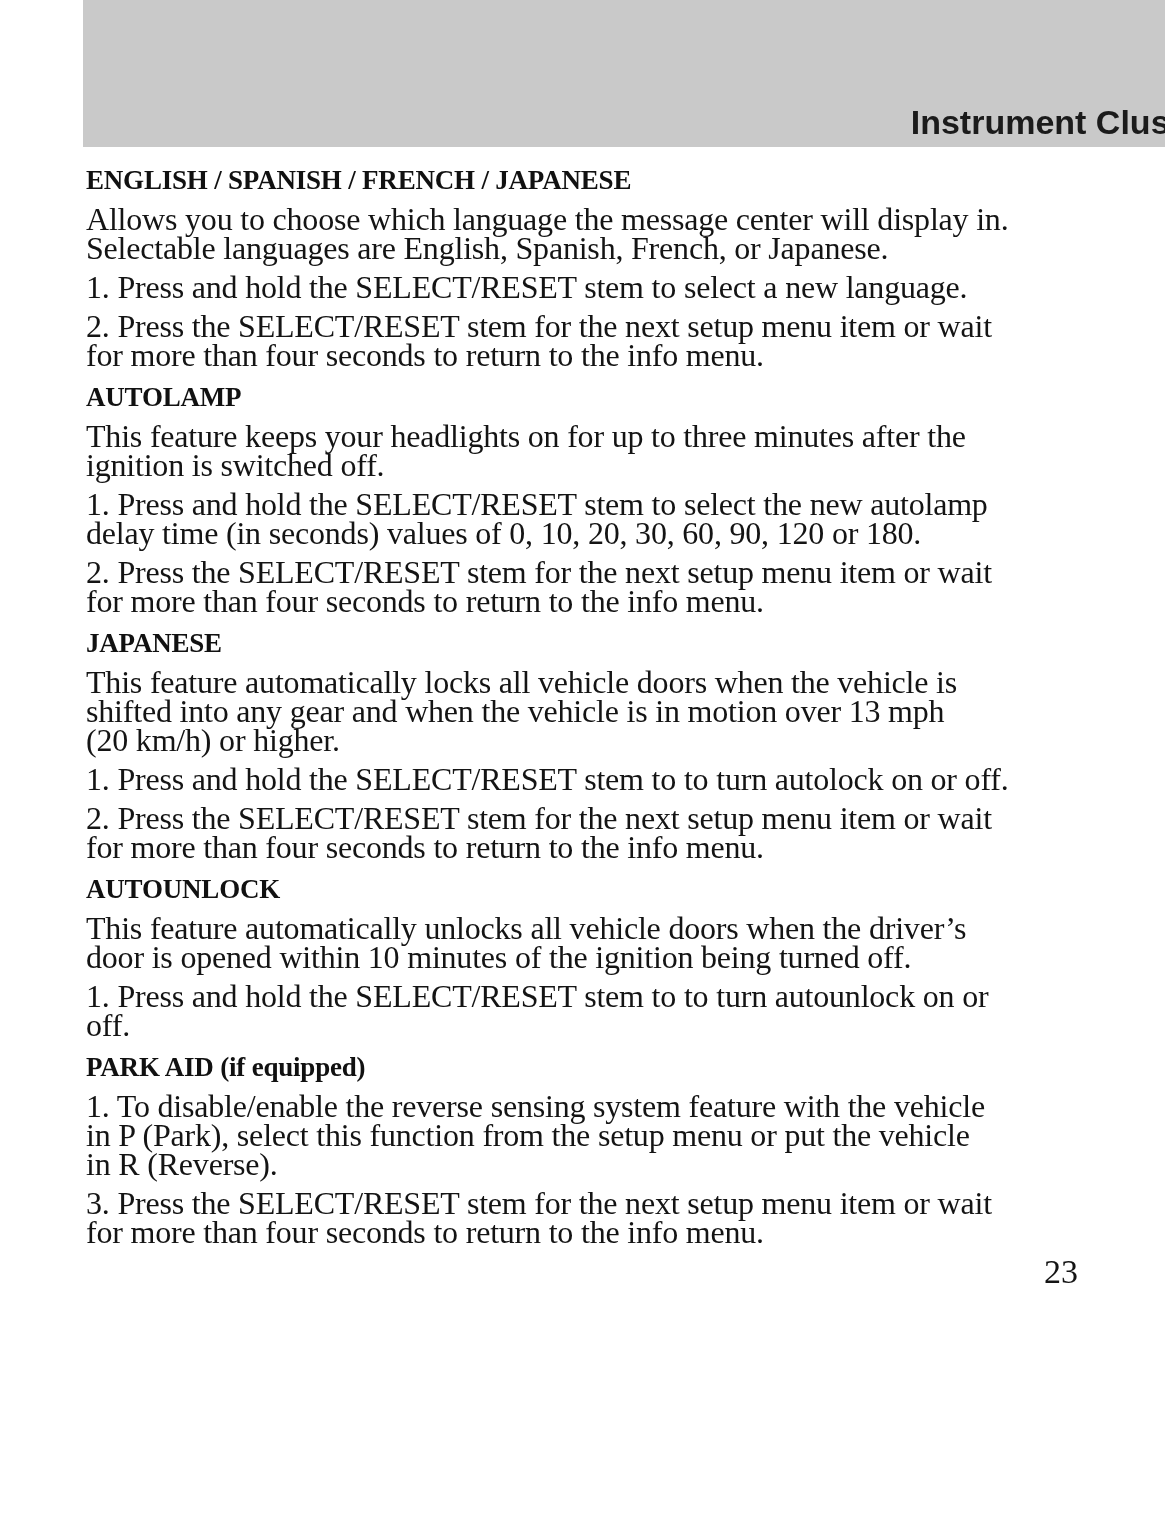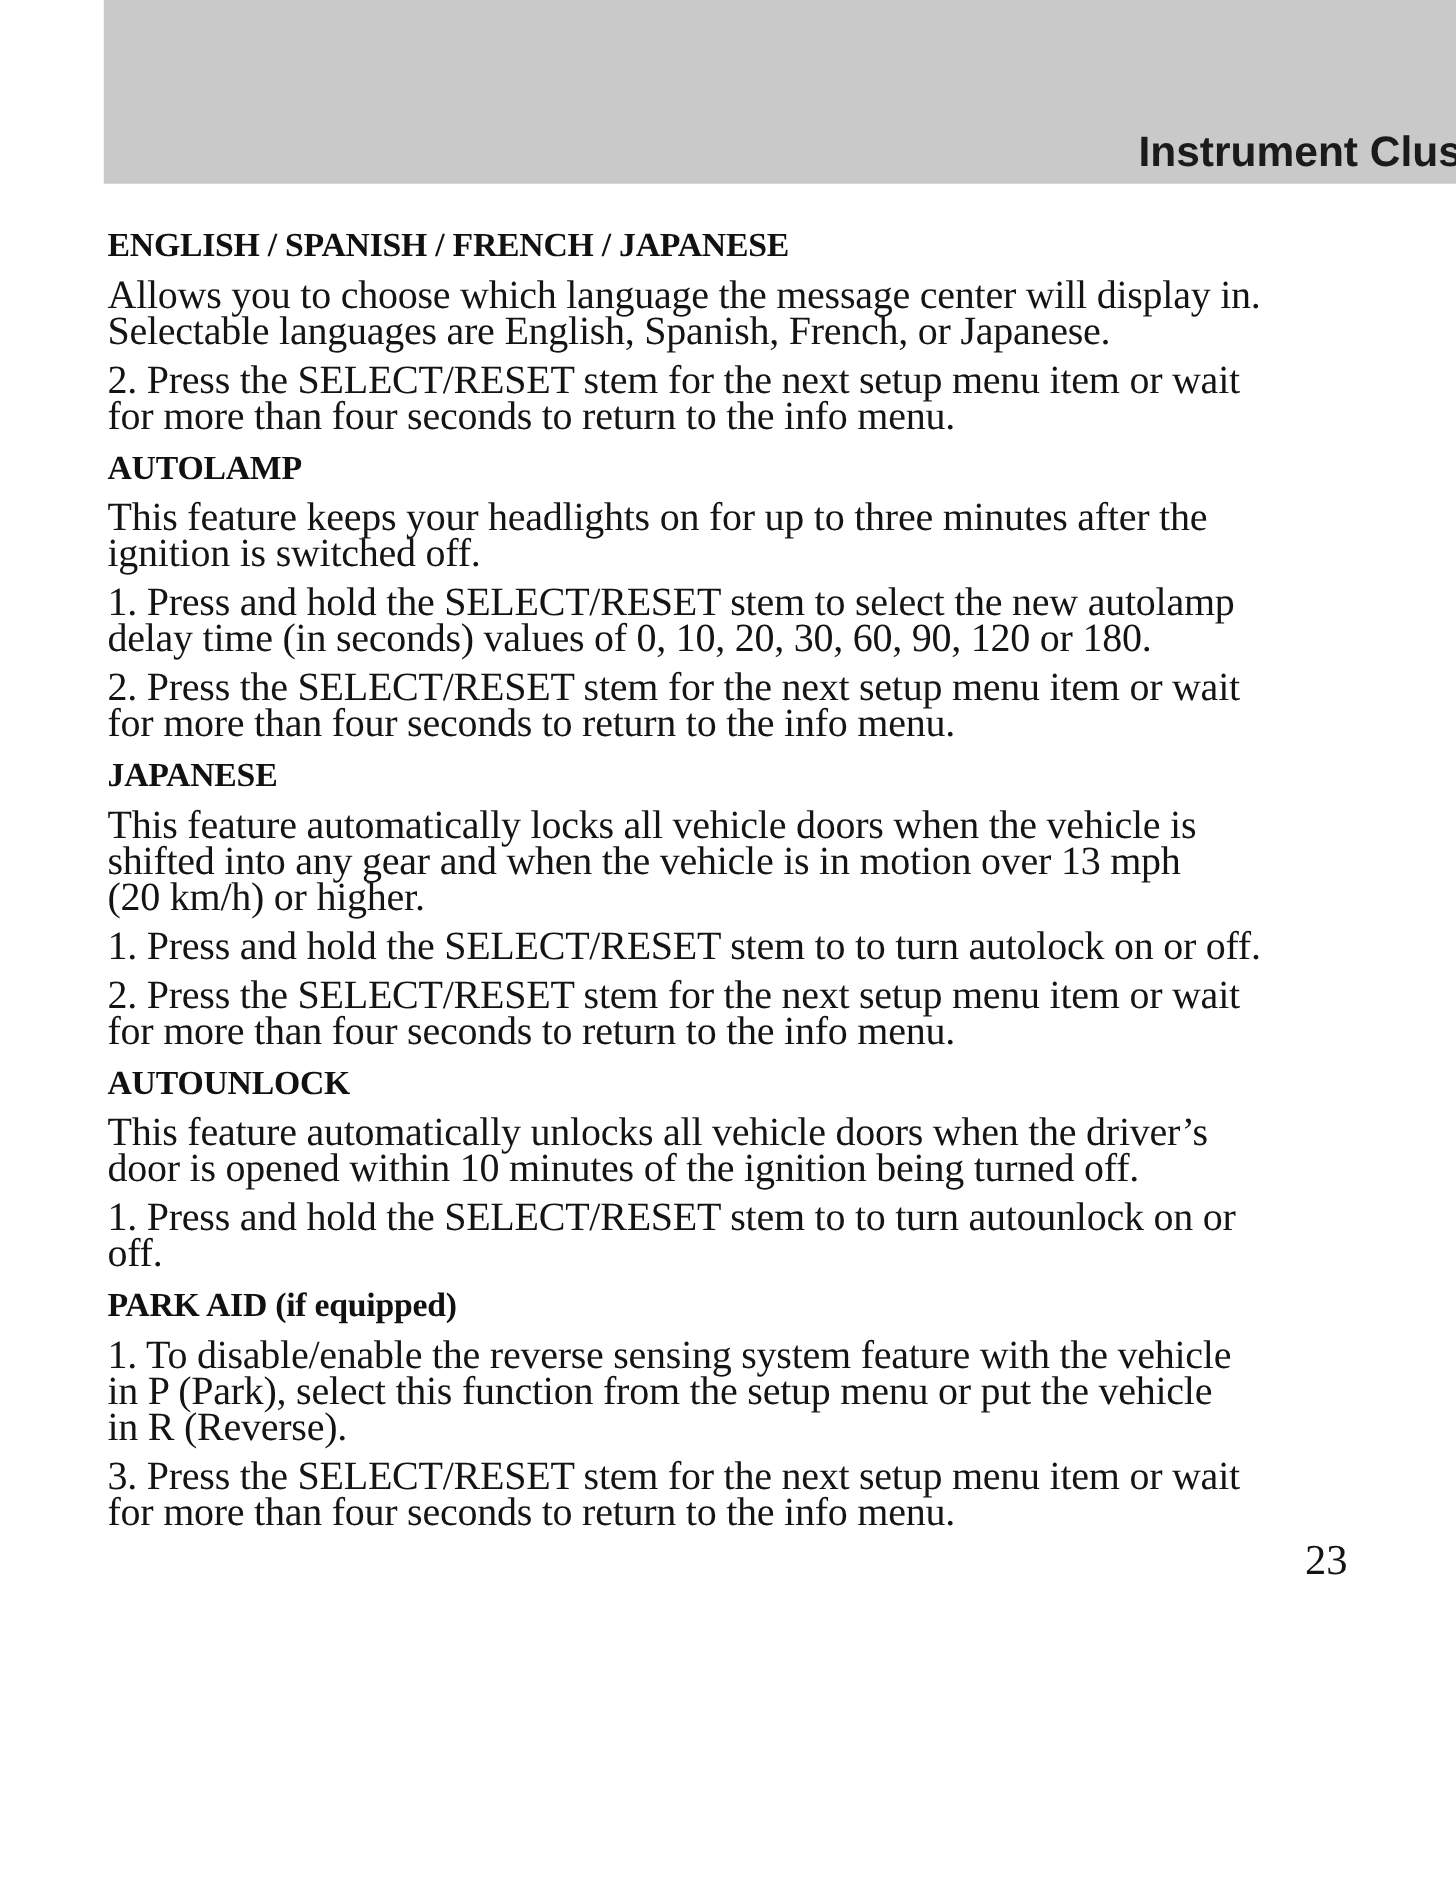--- a/index.html
+++ b/index.html
@@ -49,21 +49,21 @@
   }
   .section-heading {
     font-size: 27px;
     font-weight: bold;
     line-height: 29px;
     margin: 13px 0 0 0;
     letter-spacing: -0.2px;
     color: #111111;
   }
   .section:first-child .section-heading {
-    margin-top: 16px;
+    margin-top: 0;
   }
   .paragraph {
     font-size: 32px;
     line-height: 29px;
     margin: 10px 0 0 0;
     white-space: pre-line;
     letter-spacing: -0.2px;
     color: #141414;
   }
   .page-number {
@@ -83,20 +83,21 @@
   <div class="banner">
     <span class="banner-title">Instrument Cluster</span>
   </div>
 
   <div class="content">
 
     <div class="section">
       <h2 class="section-heading">ENGLISH / SPANISH / FRENCH / JAPANESE</h2>
       <p class="paragraph">Allows you to choose which language the message center will display in.
 Selectable languages are English, Spanish, French, or Japanese.</p>
+      <p class="paragraph">1. Press and hold the SELECT/RESET stem to select a new language.</p>
       <p class="paragraph">2. Press the SELECT/RESET stem for the next setup menu item or wait
 for more than four seconds to return to the info menu.</p>
     </div>
 
     <div class="section">
       <h2 class="section-heading">AUTOLAMP</h2>
       <p class="paragraph">This feature keeps your headlights on for up to three minutes after the
 ignition is switched off.</p>
       <p class="paragraph">1. Press and hold the SELECT/RESET stem to select the new autolamp
 delay time (in seconds) values of 0, 10, 20, 30, 60, 90, 120 or 180.</p>

